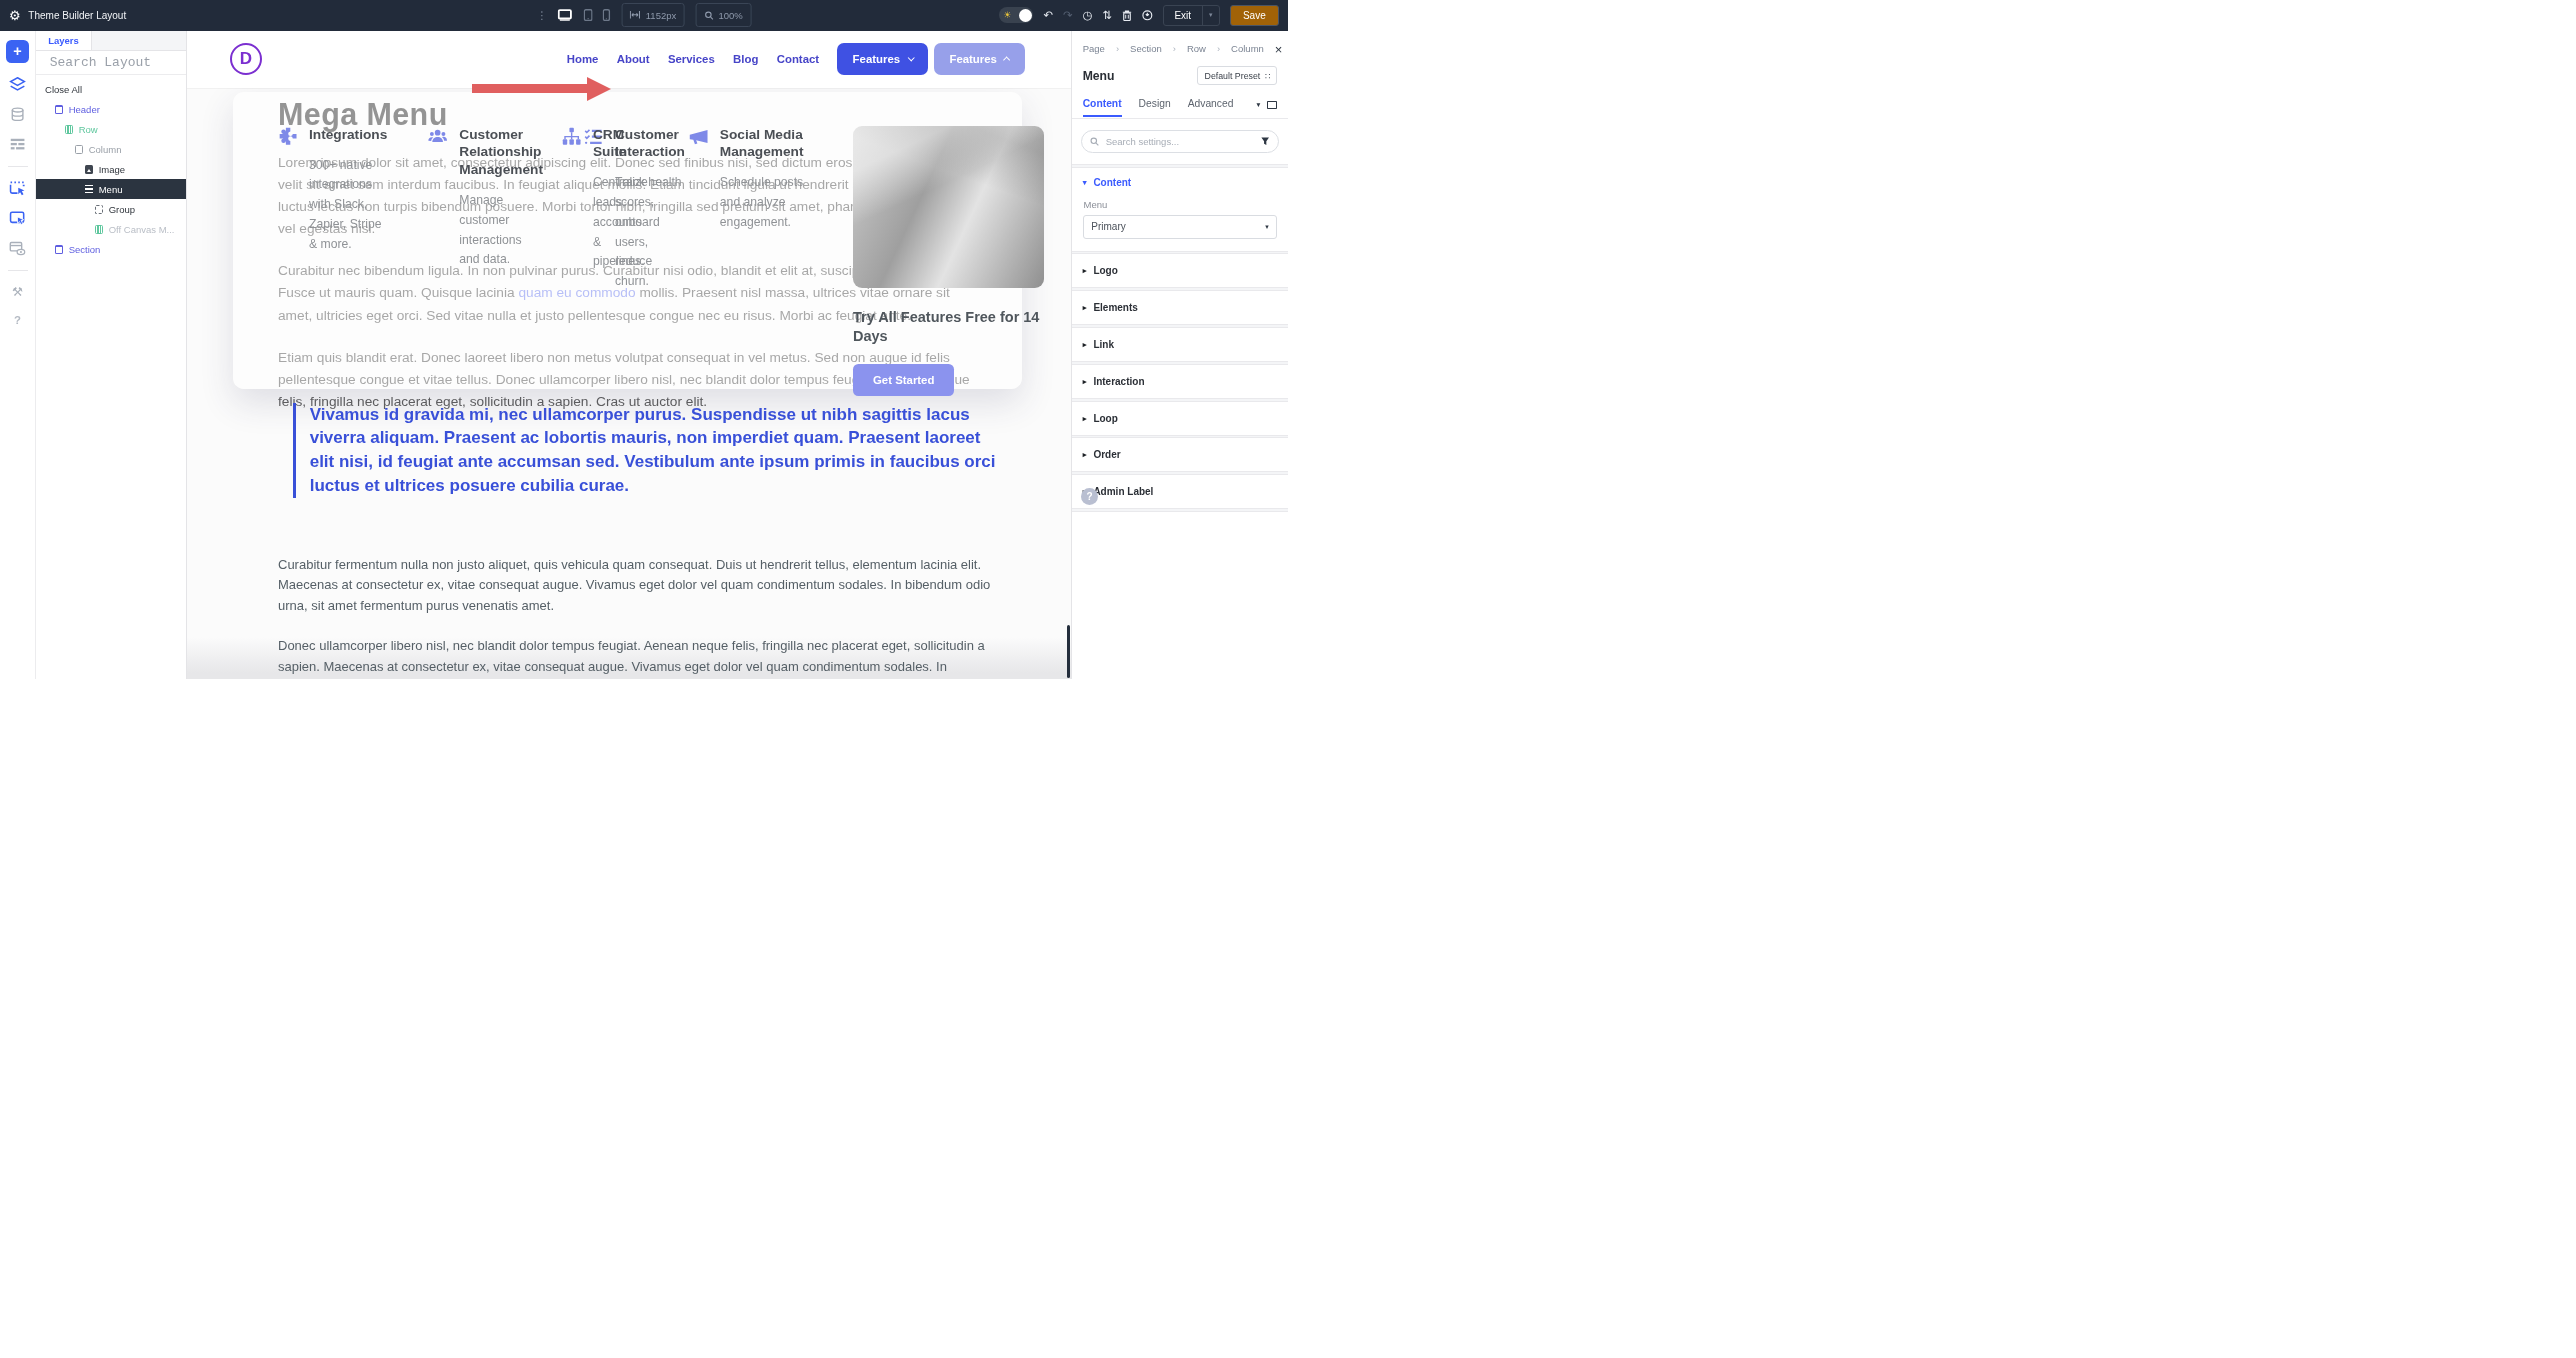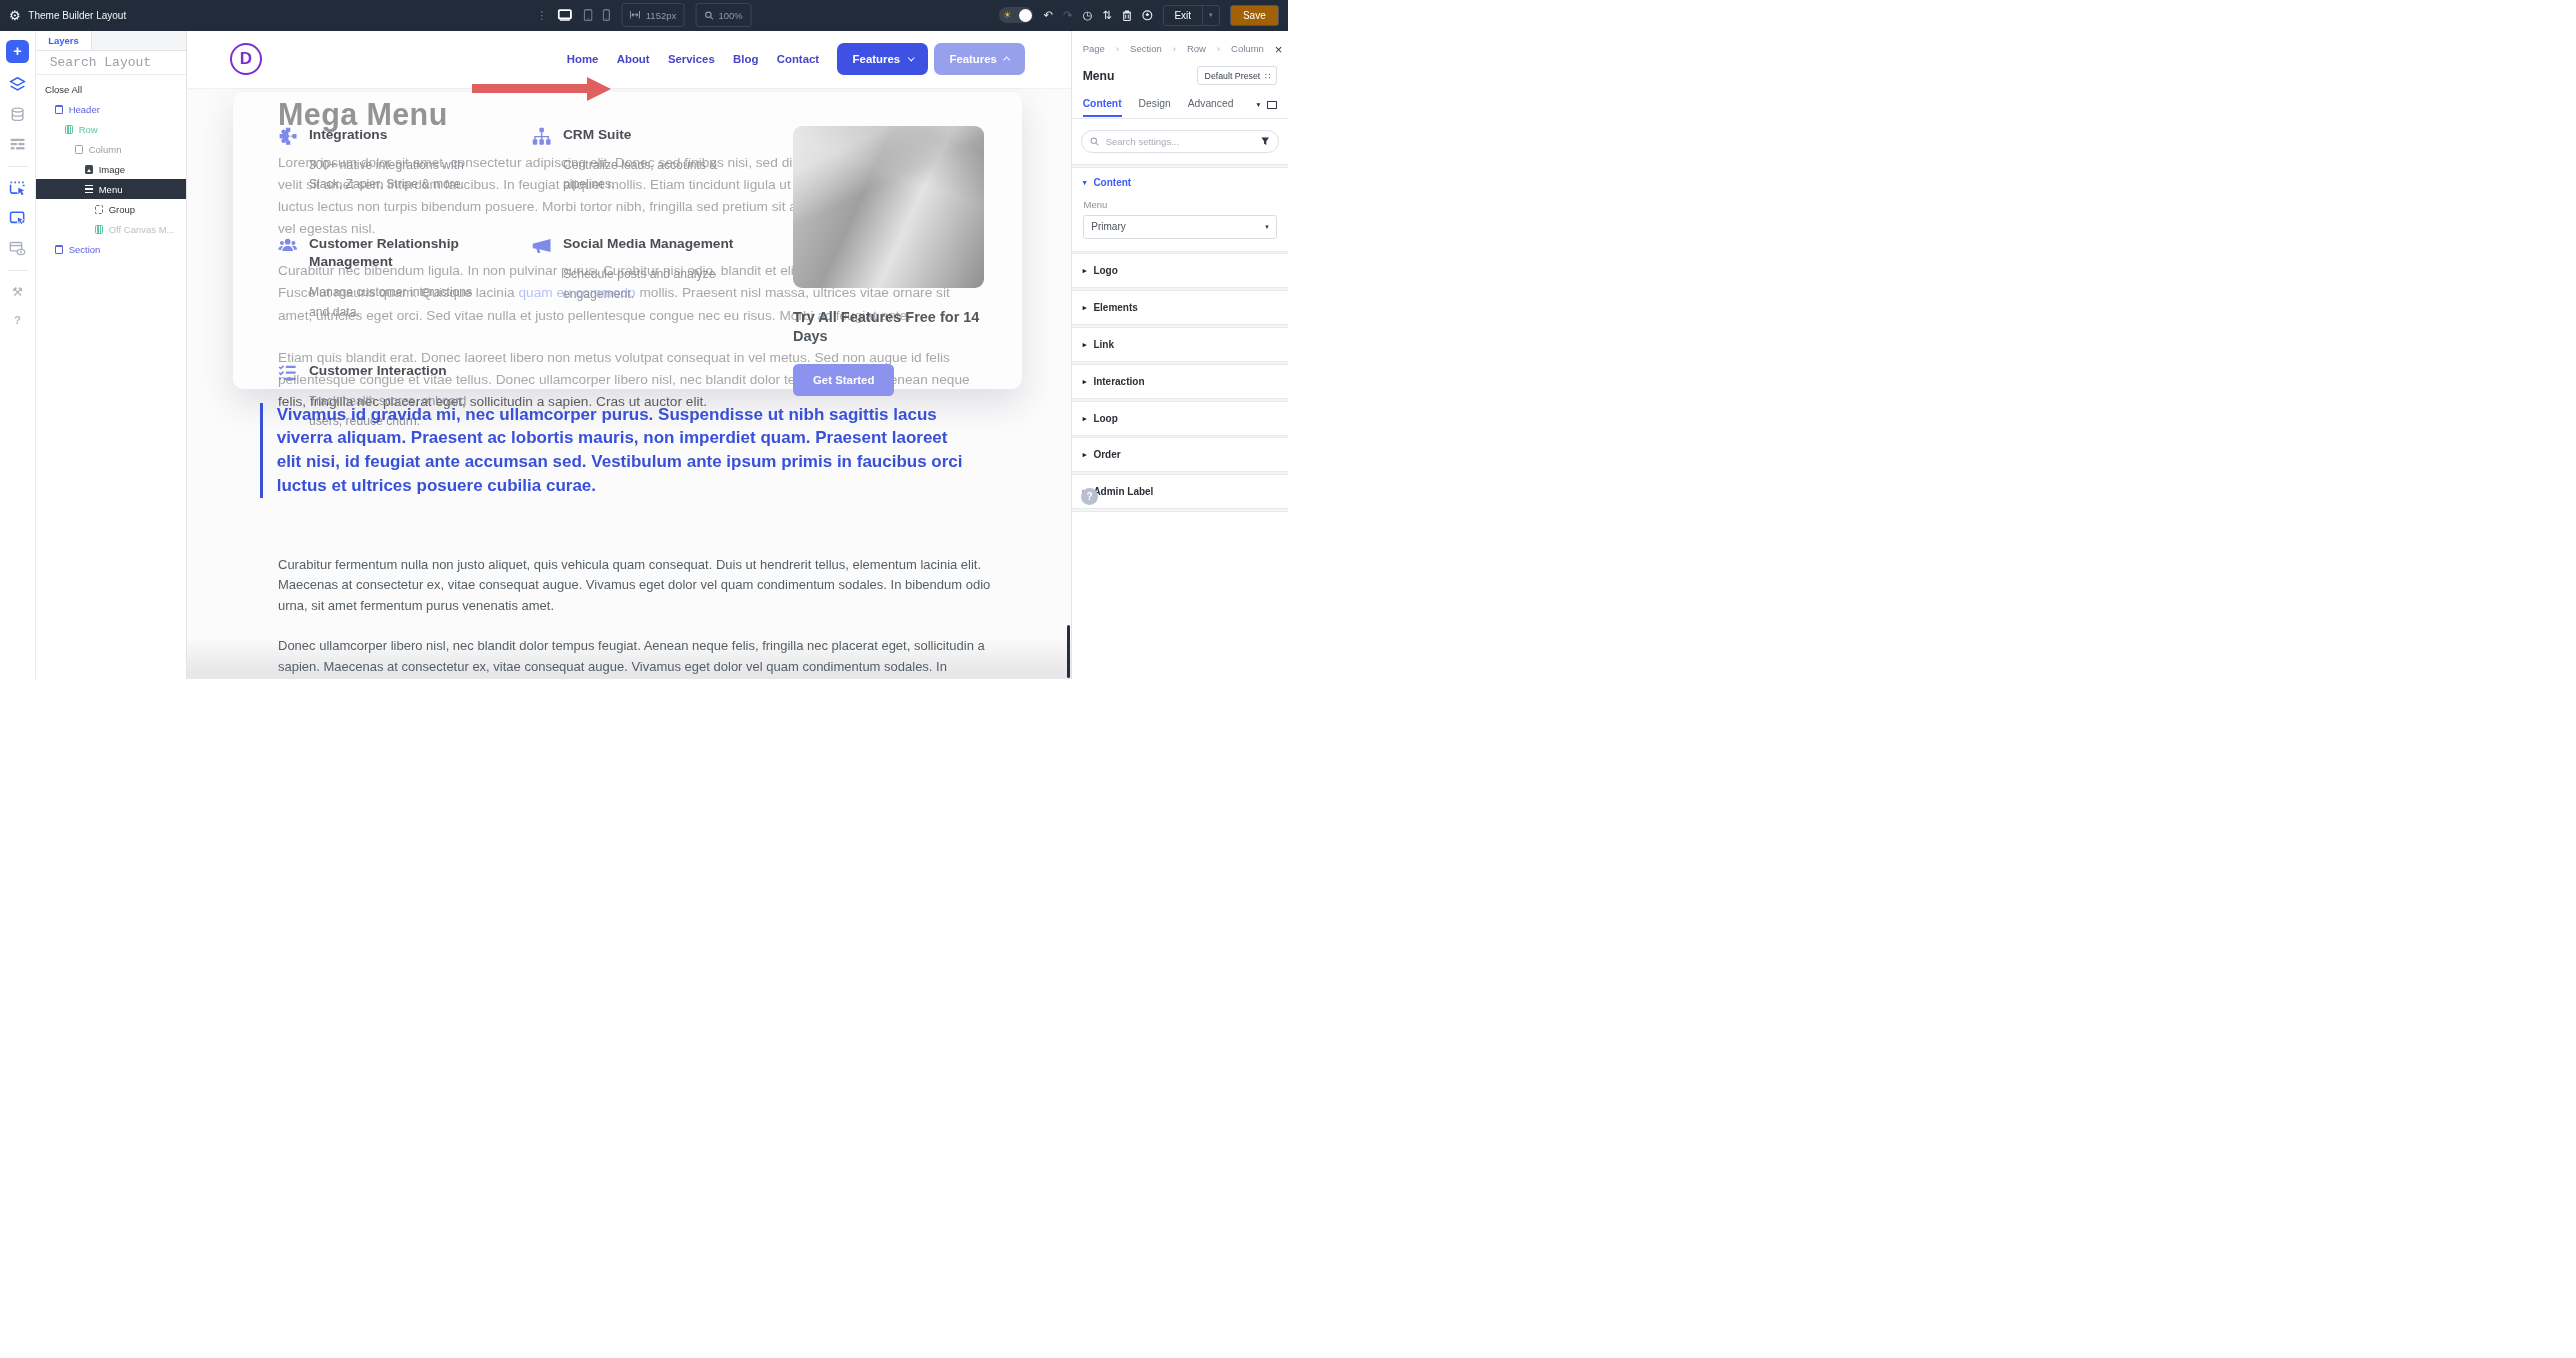--- a/index.html
+++ b/index.html
@@ -79,35 +79,35 @@
 
   
   .behind { position:absolute; left:91px; top:66px; width:705px; z-index:1; color:#636363; }
   .behind h1 { font-size:30.5px; font-weight:600; color:#3c3c3c; letter-spacing:0.4px; }
   .behind p { font-size:13.7px; line-height:1.62; margin-top:20px; color:#606060; }
   .behind a { color:#7d8bf0; text-decoration:none; }
 
   
   .card { position:absolute; left:46px; top:61px; width:789px; height:297px; background:rgba(255,255,255,.45); border-radius:10.7px; box-shadow:0 13.7px 34px rgba(50,50,90,.14); z-index:2; }
   .card-grid { position:relative; z-index:3; display:flex; padding:34px 38px 0 44px; gap:49px; height:100%; }
-  .mcol { display:flex; flex-direction:column; gap:40px; width:235px; }
+  .mcol { display:flex; flex-direction:row; gap:40px; width:235px; }
   .mitem { display:flex; gap:10.7px; }
   .micon { width:21.3px; height:21.3px; flex:0 0 21.3px; color:#7e89e8; }
   .mtxt h4 { font-size:13.7px; font-weight:bold; color:#4b4f55; line-height:1.3; }
   .mtxt p { font-size:12.2px; color:#8f9296; line-height:1.62; margin-top:12.2px; }
   .promo { width:191px; flex:0 0 191px;margin-left:8px; }
   .promo-img { width:191px; height:162px; border-radius:9.1px; background:
       linear-gradient(155deg, rgba(255,255,255,.55) 0 18%, transparent 40%),
       linear-gradient(200deg, rgba(0,0,0,.18) 0 12%, transparent 35%),
       linear-gradient(115deg,#cfcfcf 0%,#9f9f9f 38%,#e3e3e3 60%,#8f8f8f 100%); }
   .promo h3 { margin-top:20px; font-size:14.5px; font-weight:bold; color:#4f565c; line-height:1.35; }
   .get-started { margin-top:17px; background:#8b93ee; color:#fff; font-weight:bold; font-size:11.4px; border:0; border-radius:5.3px; padding:10px 20px; }
 
   
-  .quote { position:absolute; left:73px; top:372px; width:709px; border-left:3.8px solid #3950d8; padding-left:13.7px; color:#3950d8; font-size:17px; font-weight:bold; line-height:1.4; z-index:3; }
+  .quote { position:absolute; left:106px; top:372px; width:709px; border-left:3.8px solid #3950d8; padding-left:13.7px; color:#3950d8; font-size:17px; font-weight:bold; line-height:1.4; z-index:3; }
   .paras { position:absolute; left:91px; top:524px; width:713px; z-index:3; }
   .paras p { font-size:13px; color:#555f66; line-height:1.58; margin-bottom:20px; }
   .fade { position:absolute; left:0; right:0; bottom:0; height:42px; background:linear-gradient(180deg, rgba(233,233,235,0) 0%, #e7e7e9 85%); z-index:2; }
   .vthumb { position:absolute; right:1.5px; bottom:1.5px; width:3px; height:53px; border-radius:1.5px; background:#242e3c; z-index:7; }
 
   
   .sidebar { width:217px; flex:0 0 217px; background:#fff; border-left:0.8px solid #e4e4e7; position:relative; font-size:10px; }
   .crumb { display:flex; align-items:flex-start; gap:11px; padding:12.2px 10.7px 0 10.7px; color:#7b8493; font-size:9.5px; }
   .crumb .sep { color:#aab2bd; }
   .crumb .x { margin-left:auto; color:#2e3743; font-size:13px; line-height:1; }

